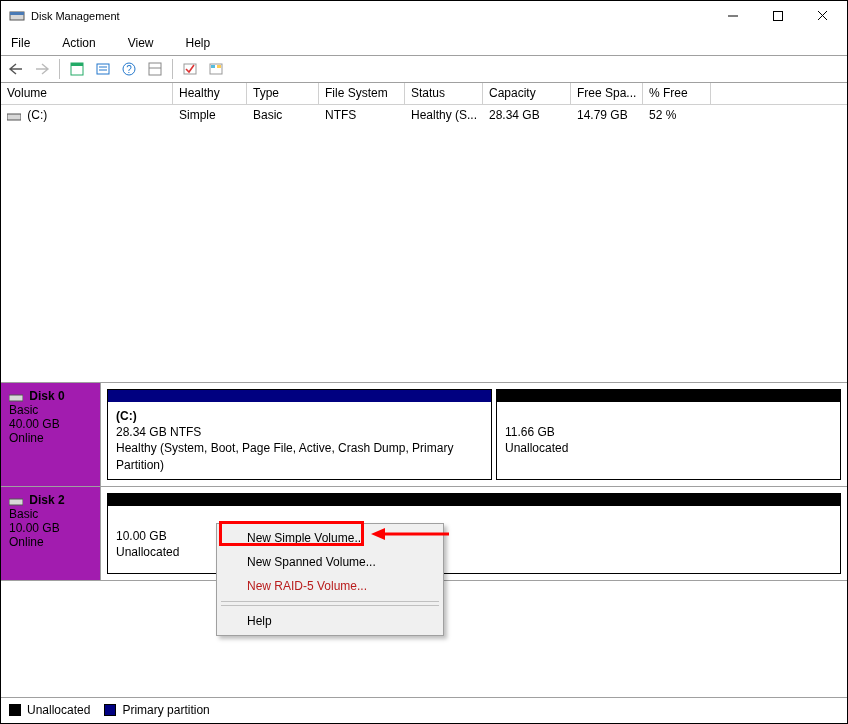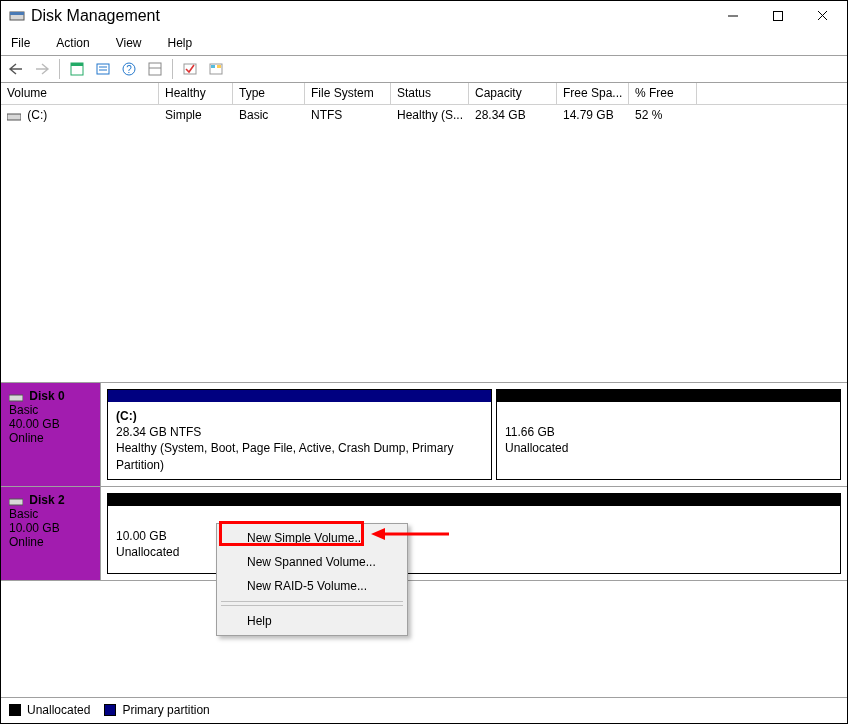--- a/index.html
+++ b/index.html
@@ -1,22 +1,22 @@
 <!DOCTYPE html>
 <html><head>
 <meta charset="utf-8">
 <style>
 *{box-sizing:border-box;margin:0;padding:0}
 body{font-family:"Segoe UI",Tahoma,sans-serif;font-size:12px;color:#000;background:#fff;width:848px;height:724px;overflow:hidden;border:1px solid #000}
 .titlebar{height:30px;display:flex;align-items:center;padding:0 2px;border-bottom:1px solid #fff}
 .titlebar .icon{width:16px;height:16px;margin:0 6px}
-.titlebar .title{flex:1;font-size:16px}
+.titlebar .title{flex:1;font-size:11px}
 .winbtns{display:flex}
 .winbtn{width:45px;height:29px;display:flex;align-items:center;justify-content:center}
-.menubar{height:24px;display:flex;align-items:center;padding:0 2px;gap:10px}
+.menubar{height:24px;display:flex;align-items:center;padding:0 2px;gap:16px}
 .menuitem{padding:3px 8px}
 .toolbar{height:28px;border-top:1px solid #a0a0a0;border-bottom:1px solid #a0a0a0;display:flex;align-items:center;padding:0 4px;gap:4px}
 .tbtn{width:22px;height:22px;display:flex;align-items:center;justify-content:center}
 .tsep{width:1px;height:20px;background:#c0c0c0;margin:0 2px}
 .listhdr{height:22px;display:flex;border-bottom:1px solid #d0d0d0}
 .hcell{border-right:1px solid #d0d0d0;padding:3px 6px;background:#fff;overflow:hidden;white-space:nowrap}
 .listrow{height:20px;display:flex;align-items:center}
 .lcell{padding:2px 6px;overflow:hidden;white-space:nowrap}
 .upper{height:300px;overflow:auto;border-bottom:1px solid #a0a0a0}
 .lower{position:relative}
@@ -26,25 +26,25 @@
 .diskico{display:inline-block;width:14px;height:10px;vertical-align:middle;margin-right:3px}
 .partarea{flex:1;display:flex;padding:6px;gap:4px}
 .part{border:1px solid #000;display:flex;flex-direction:column}
 .part .bar{height:12px}
 .part .body{flex:1;padding:6px 8px;background:#fff;font-size:12px;line-height:1.35}
 .hatch{background:repeating-linear-gradient(45deg,#fff,#fff 4px,#bdbdbd 4px,#bdbdbd 5px)}
 .legend{position:absolute;bottom:0;left:0;right:0;height:24px;border-top:1px solid #a0a0a0;display:flex;align-items:center;padding:0 8px;gap:6px;font-size:12px;background:#fff}
 .sw{width:12px;height:12px;border:1px solid #000;display:inline-block}
 .ctxmenu{position:absolute;background:#f0f0f0;border:1px solid #a0a0a0;box-shadow:3px 3px 4px rgba(0,0,0,.25);padding:2px;font-size:12px;z-index:50}
 .ctxitem{padding:5px 20px 5px 28px;white-space:nowrap}
-.ctxitem.dis{color:#000000}
+.ctxitem.dis{color:#b91c1c}
 .ctxsep{height:1px;background:#c0c0c0;margin:3px 2px}
 .hlbox{position:absolute;border:3px solid #f00;z-index:60;pointer-events:none}
 .arrow{position:absolute;z-index:61;pointer-events:none}
-.w-vol{width:158px}.w-lay{width:74px}.w-typ{width:72px}.w-fs{width:86px}.w-st{width:78px}.w-cap{width:88px}.w-fr{width:72px}.w-pf{width:68px}
+.w-vol{width:172px}.w-lay{width:74px}.w-typ{width:72px}.w-fs{width:86px}.w-st{width:78px}.w-cap{width:88px}.w-fr{width:72px}.w-pf{width:68px}
 </style>
 </head>
 <body>
 
 <div class="titlebar">
   <span class="icon">
     <svg width="16" height="16" viewBox="0 0 16 16">
         <rect x="1" y="4" width="14" height="8" fill="#d8d8d8" stroke="#555"></rect>
         <rect x="1" y="4" width="14" height="3" fill="#4a7ab5"></rect>
       </svg>
@@ -205,21 +205,21 @@
         <div class="bar" style="background:#000"></div>
         <div class="body hatch">
           <br>
           <span>10.00 GB</span><br>
           <span>Unallocated</span>
         </div>
       </div>
     </div>
   </div>
 
-  <div class="ctxmenu" style="left:215px;top:140px;width:192px">
+  <div class="ctxmenu" style="left:215px;top:140px;width:228px">
     <div class="ctxitem">New Simple Volume...</div>
     <div class="ctxitem">New Spanned Volume...</div>
     <div class="ctxitem dis">New RAID-5 Volume...</div>
     <div class="ctxsep"></div>
     <div class="ctxsep"></div>
     <div class="ctxitem">Help</div>
   </div>
 
   <div class="hlbox" style="left:218px;top:138px;width:145px;height:25px"></div>
   <svg class="arrow" style="left:370px;top:142px" width="80" height="18">

